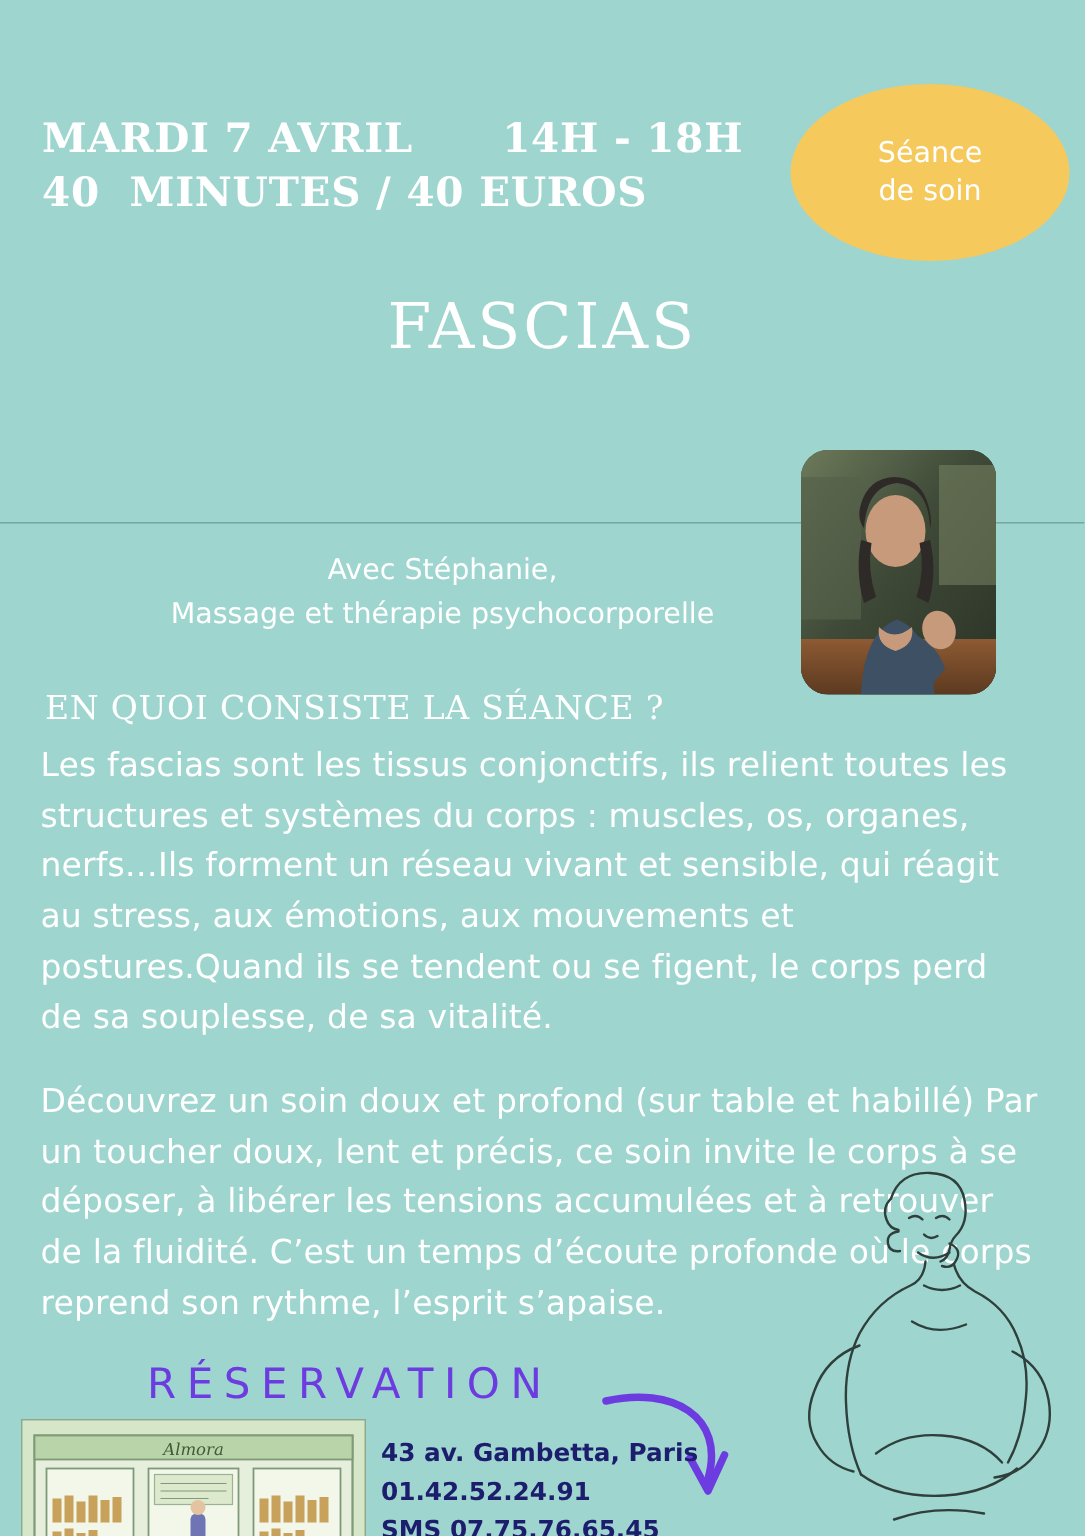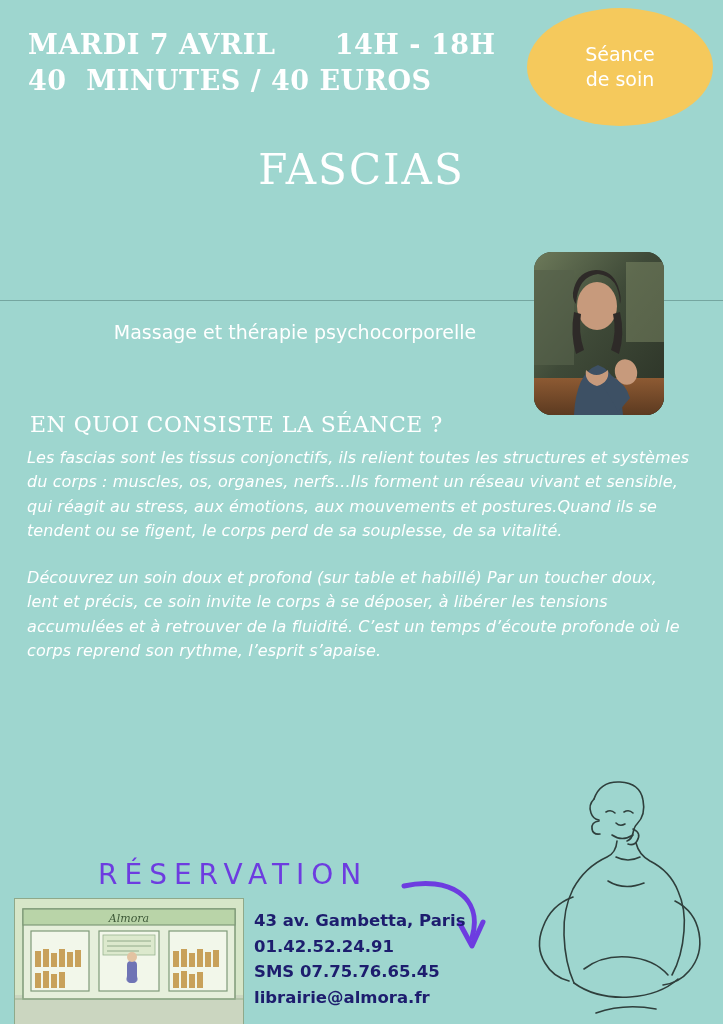--- a/index.html
+++ b/index.html
@@ -10,20 +10,21 @@
     width: 723px;
     height: 1024px;
     background: #9ed6cf;
     font-family: "DejaVu Sans", sans-serif;
     position: relative;
     overflow: hidden;
   }
   .poster {
     position: absolute;
     inset: 0;
+    margin-top: 48px;
   }
 
   
   .header {
     position: absolute;
     top: 28px;
     left: 28px;
     color: #ffffff;
   }
   .header-line1 {
@@ -130,24 +131,23 @@
     letter-spacing: 0.5px;
   }
 
   
   .body-text {
     position: absolute;
     top: 446px;
     left: 27px;
     width: 665px;
     color: #ffffff;
-    font-size: 16px;
+    font-size: 22px;
     line-height: 1.53;
     letter-spacing: 0.1px;
-    font-style: italic;
   }
   .body-text p { margin: 0 0 22px 0; }
   .body-text p:last-child { margin-bottom: 0; }
 
   
   .reservation {
     position: absolute;
     top: 858px;
     left: 98px;
     color: #6d3ce0;
@@ -241,20 +241,21 @@
       <path d="M40 60 q-4 22 2 42 l8 -4 q-6 -18 -3 -36z" fill="#2e2a28"></path>
       <path d="M86 60 q5 22 -1 42 l-8 -4 q6 -18 2 -36z" fill="#2e2a28"></path>
       <path d="M40 163 q2 -42 24 -50 q22 8 25 50z" fill="#3d5064"></path>
       <path d="M52 118 q10 10 22 0 q2 12 -11 16 q-13 -4 -11 -16z" fill="#c79a7c"></path>
       <path d="M78 124 q14 8 18 22 l-12 14 q-8 -16 -14 -24z" fill="#3d5064"></path>
       <ellipse cx="92" cy="120" rx="11" ry="13" fill="#c79a7c" transform="rotate(-18 92 120)"></ellipse>
     </svg>
   </div>
 
   <div class="presenter">
+    <div>Avec Stéphanie,</div>
     <div>Massage et thérapie psychocorporelle</div>
   </div>
 
   <div class="section-heading">EN QUOI CONSISTE LA SÉANCE ?</div>
 
   <div class="body-text">
     <p>Les fascias sont les tissus conjonctifs, ils relient toutes les structures et systèmes du corps : muscles, os, organes, nerfs…Ils forment un réseau vivant et sensible, qui réagit au stress, aux émotions, aux mouvements et postures.Quand ils se tendent ou se figent, le corps perd de sa souplesse, de sa vitalité.</p>
     <p>Découvrez un soin doux et profond (sur table et habillé) Par un toucher doux, lent et précis, ce soin invite le corps à se déposer, à libérer les tensions accumulées et à retrouver de la fluidité. C’est un temps d’écoute profonde où le corps reprend son rythme, l’esprit s’apaise.</p>
   </div>
 

